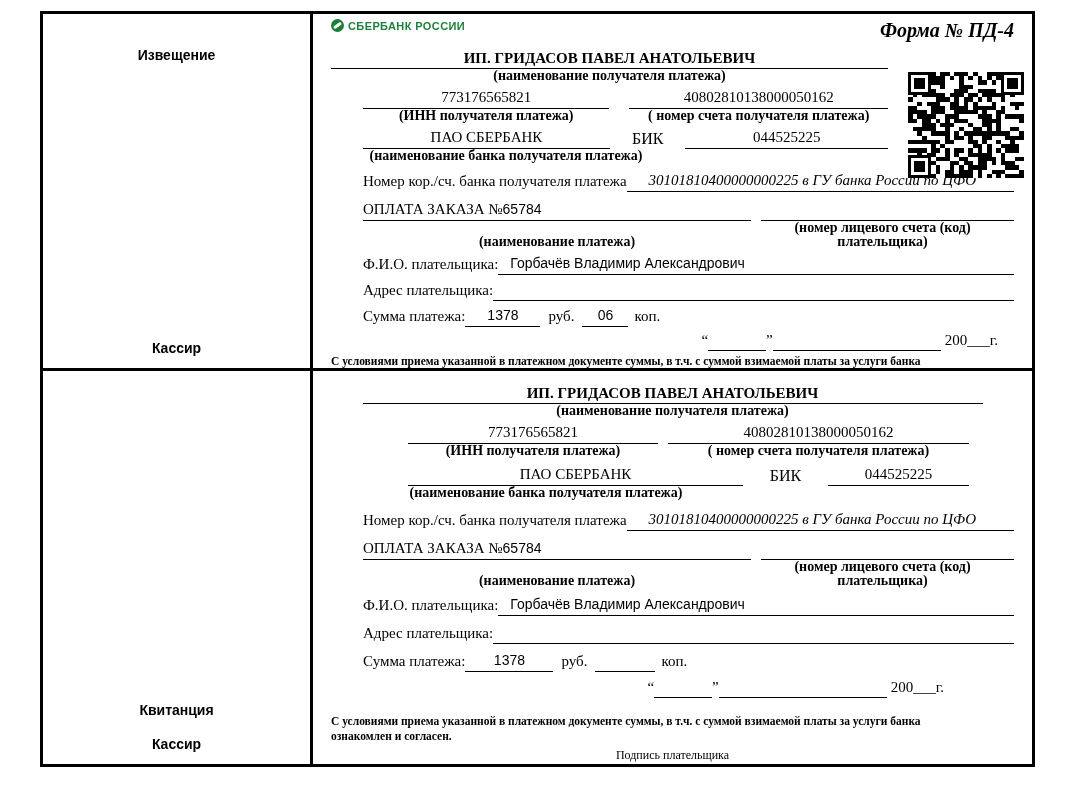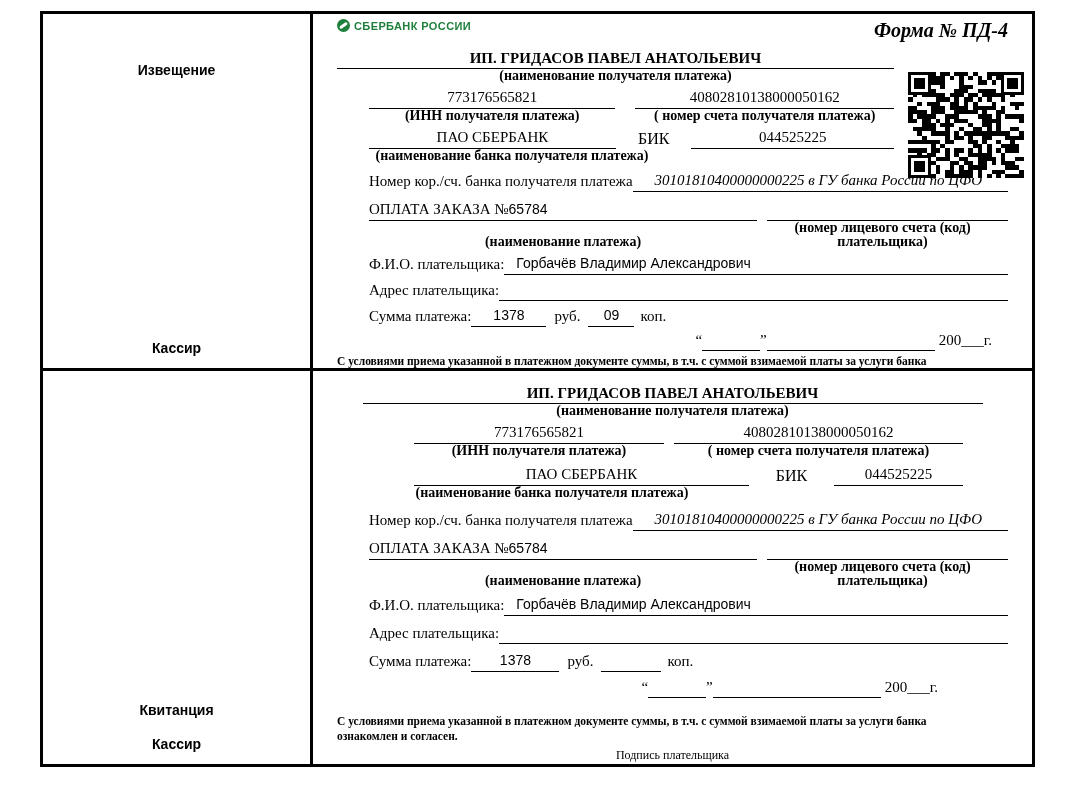--- a/index.html
+++ b/index.html
@@ -5,25 +5,25 @@
   * { margin:0; padding:0; box-sizing:border-box; }
   html, body { background:#ffffff; }
   body { width:1073px; height:807px; font-family:"Liberation Serif", serif; color:#000; }
   .page { width:1073px; height:807px; padding:11px 38px 0 40px; background:#fff; }
 
   .slip { display:flex; border:3px solid #000; background:#fff; overflow:hidden; }
   .slip-top { height:360px; }
   .slip-bottom { height:399px; margin-top:-3px; }
 
   .stub { width:270px; flex:none; border-right:3px solid #000; display:flex; flex-direction:column; align-items:center; }
-  .stub-top { justify-content:space-between; padding:48px 0 12px; }
+  .stub-top { justify-content:space-between; padding:33px 0 12px; }
   .stub-bottom { justify-content:flex-end; padding-bottom:12px; gap:18px; }
   .stub-label { font-family:"Liberation Sans", sans-serif; font-weight:bold; font-size:14px; }
 
-  .main { flex:1; position:relative; padding:0 24px; }
+  .main { flex:1; position:relative; padding:0 18px; }
 
   .hdr-row { display:flex; align-items:flex-start; height:34px; padding-top:5px; }
   .logo { display:flex; align-items:center; gap:4px; }
   .logo-mark { width:13px; height:13px; border-radius:50%; background:#1e7f3b; position:relative; flex:none; }
   .logo-mark::after { content:""; position:absolute; left:2px; top:5px; width:9px; height:3px; background:#fff; transform:rotate(-35deg); border-radius:2px; }
   .logo-text { color:#1e7f3b; font-family:"Liberation Sans", sans-serif; font-weight:bold; font-size:11px; letter-spacing:0.4px; }
   .forma { margin-left:auto; font-weight:bold; font-style:italic; font-size:20px; }
 
   .qr { position:absolute; top:58px; right:8px; width:116px; height:106px; display:grid;
         grid-template-columns:repeat(25,1fr); grid-template-rows:repeat(25,1fr); background:#fff; }
@@ -754,21 +754,21 @@
 
       <div class="row mt4">
         <span class="lbl">Адрес плательщика:</span>
         <span class="ul flex1"></span>
       </div>
 
       <div class="row mt4">
         <span class="lbl">Сумма платежа:</span>
         <span class="ul fill tac" style="width:75px">1378</span>
         <span class="lbl mx8">руб.</span>
-        <span class="ul fill tac" style="width:46px">09</span>
+        <span class="ul fill tac" style="width:46px">06</span>
         <span class="lbl ml6">коп.</span>
       </div>
 
       <div class="row daterow mt2" style="padding-right:16px">
         <span class="lbl">“</span>
         <span class="ul" style="width:58px"></span>
         <span class="lbl">”</span>
         <span class="ul" style="width:168px"></span>
         <span class="lbl ml4">200___г.</span>
       </div>

